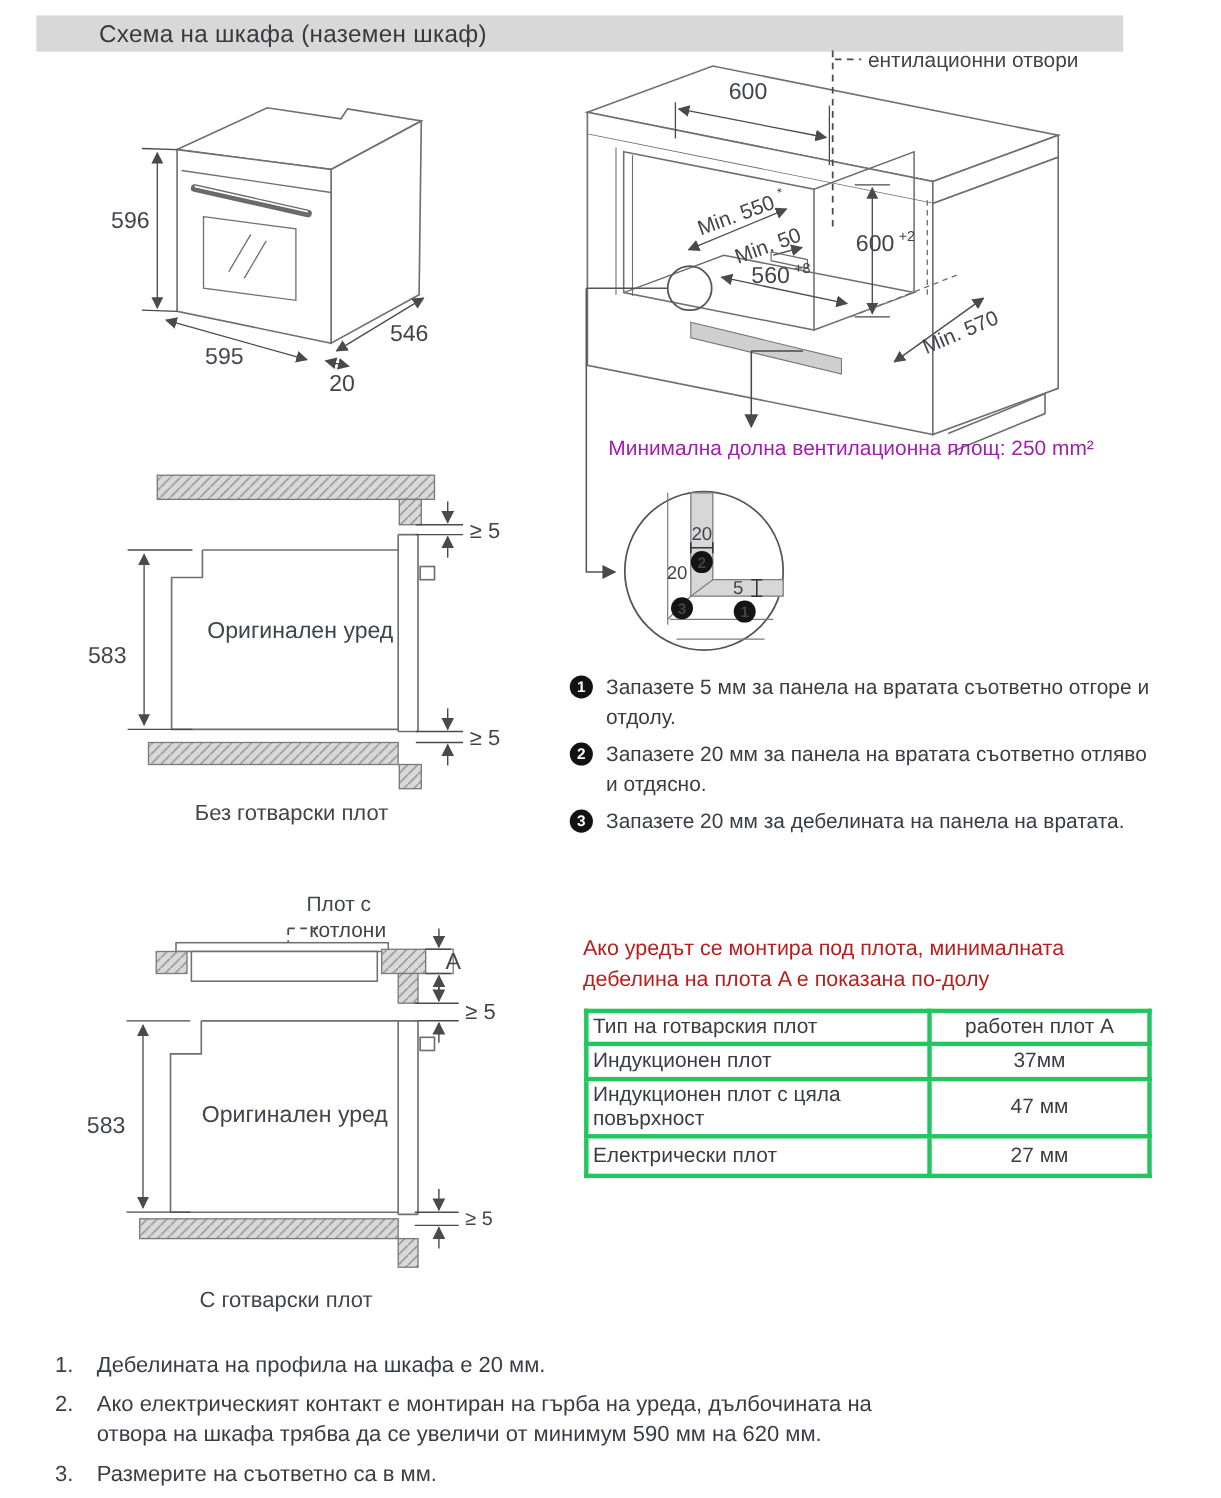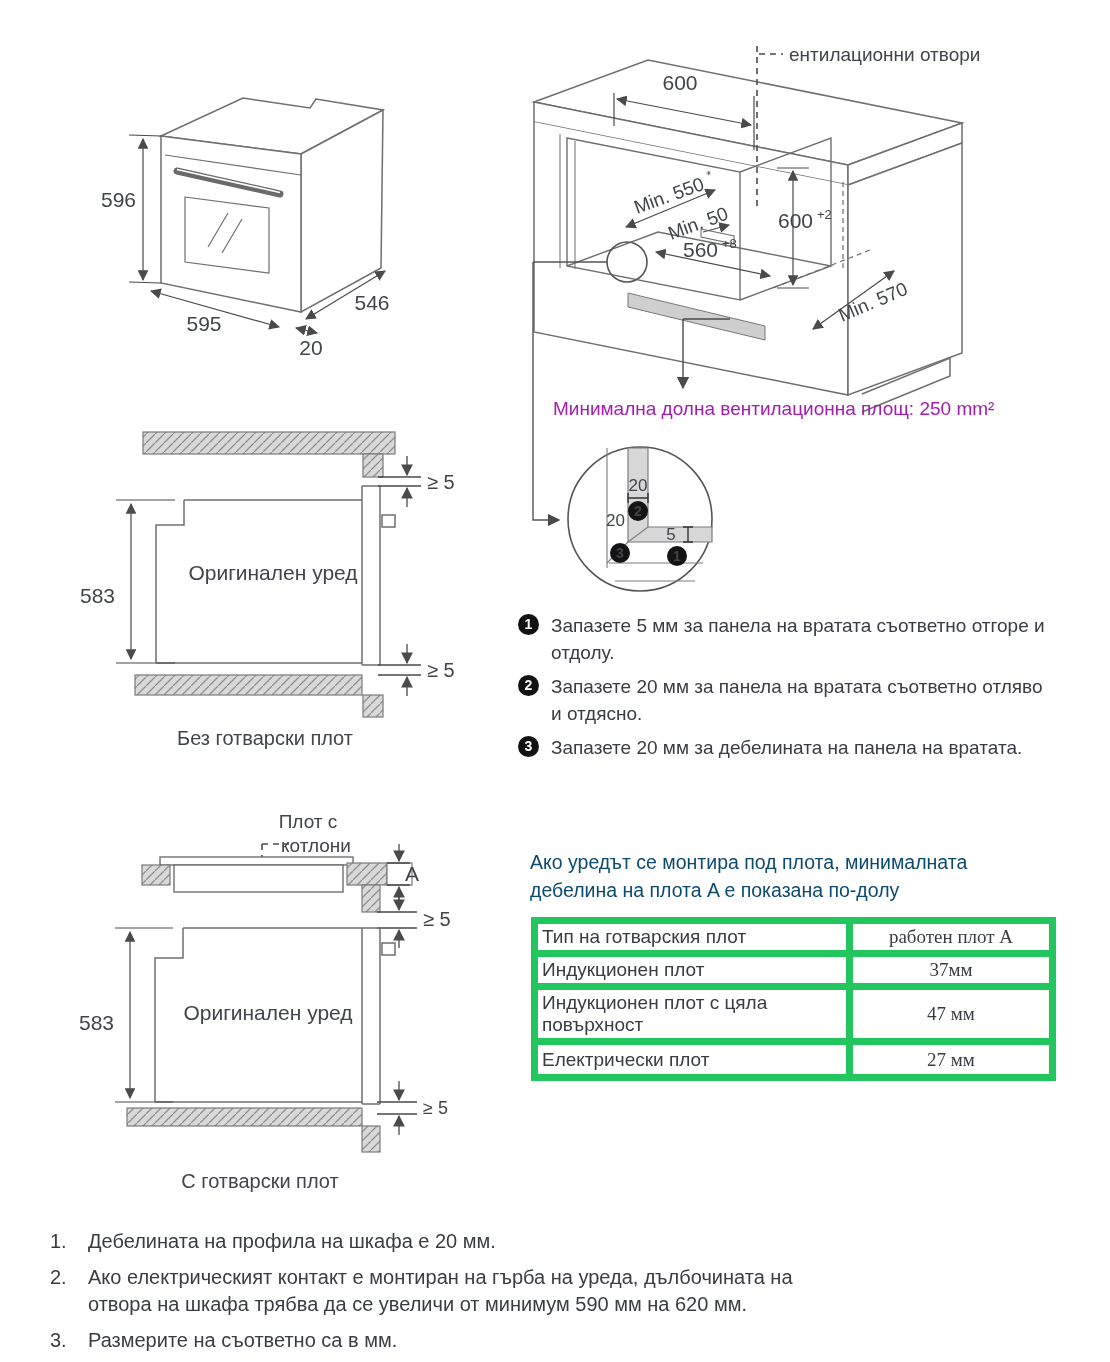--- a/index.html
+++ b/index.html
@@ -14,28 +14,28 @@
   }
   .title-bar span{ padding-left:57px; font-size:22px; color:#39393d; letter-spacing:.3px;}
   .vent-note{ left:553px; top:398px; width:545px; font-size:19px; color:#a21caf;}
   .notes{ left:518px; top:612px; width:575px; display:flex; flex-direction:column; gap:7px;}
   .note{ display:flex; gap:12px; font-size:19px; line-height:27px; color:#3a3c44;}
   .note .marker{
     flex:0 0 21px; width:21px; height:21px; border-radius:50%; background:#121212;
     color:#ffffff; font-size:14px; font-weight:bold; text-align:center; line-height:21px; margin-top:2px;
   }
   .note .txt{ width:500px;}
-  .worktop-intro{ left:530px; top:848px; width:520px; font-size:19.5px; line-height:28px; color:#0c4a6e;}
+  .worktop-intro{ left:530px; top:848px; width:520px; font-size:19.5px; line-height:28px; color:#b91c1c;}
   table.worktop{
     left:531px; top:917px; width:492px; border-collapse:collapse; font-size:19px; color:#3a3c44;
     border:3px solid #6e6e6e; table-layout:fixed;
   }
-  table.worktop th, table.worktop td{ border:7px solid #22c55e; font-weight:normal;margin-top:47px; }
+  table.worktop th, table.worktop td{ border:4px solid #22c55e; font-weight:normal;margin-top:47px; }
   table.worktop .c1{ width:300px; text-align:left; padding:2px 4px 2px 4px;}
-  table.worktop .c2{ width:192px; text-align:center; padding:2px;font-family:Liberation Serif, serif;}
+  table.worktop .c2{ width:192px; text-align:center; padding:2px;}
   tr.h-row{ height:30px;} tr.r0{height:32px;} tr.r1{height:52px;} tr.r2{height:32px;} tr.r3{height:36px;}
   .footnotes{ left:50px; top:1228px; width:880px; font-size:20px; line-height:27px; color:#3a3c44;}
   .footnote{ display:flex; margin-bottom:9px;}
   .footnote .num{ flex:0 0 38px;}
   .footnote .ftxt{ width:760px;}
   svg text{ font-family:"Liberation Sans", sans-serif; fill:#42444c;}
   .defs-holder{ position:absolute; width:0; height:0;}
 </style>
 </head>
 <body>
@@ -47,20 +47,23 @@
       <marker id="ah" viewBox="0 0 10 10" refX="9" refY="5" markerWidth="9" markerHeight="9" orient="auto-start-reverse">
         <path d="M0,0 L10,5 L0,10 z" fill="#4a4a4a"></path>
       </marker>
       <pattern id="hatch" width="9" height="9" patternUnits="userSpaceOnUse">
         <rect width="9" height="9" fill="#d9d9d9"></rect>
         <path d="M-2,11 L11,-2 M0,9 L9,0" stroke="#8f8f8f" stroke-width="1.3"></path>
       </pattern>
     </defs>
   </svg>
 
+  <div class="abs title-bar">
+    <span>Схема на шкафа (наземен шкаф)</span>
+  </div>
 
   <svg class="abs" style="left:70px; top:85px;" width="440" height="300" viewBox="0 0 440 300">
     <g stroke="#6f6f6f" stroke-width="1.5" fill="#ffffff">
       <path d="M91,51 L173,13 L240,23 L246,14 L313,25 L231,69 Z"></path>
       <path d="M231,69 L313,25 L311,183 L231,227 Z"></path>
       <path d="M91,51 L231,69 L231,227 L91,198 Z"></path>
     </g>
     <g stroke="#6f6f6f" stroke-width="1.2" fill="none">
       <path d="M95,70 L231,90"></path>
       <path d="M115,112 L199,123 L199,188 L115,177 Z"></path>

